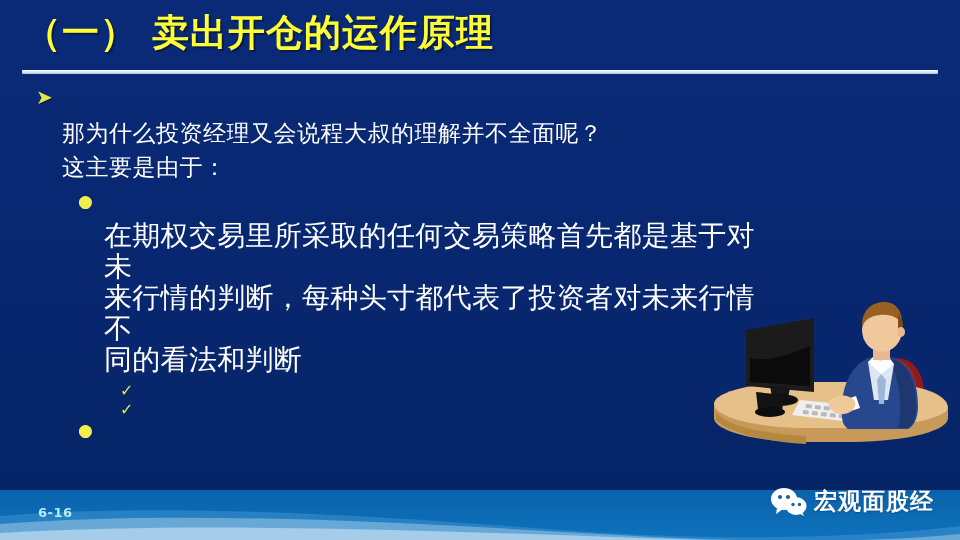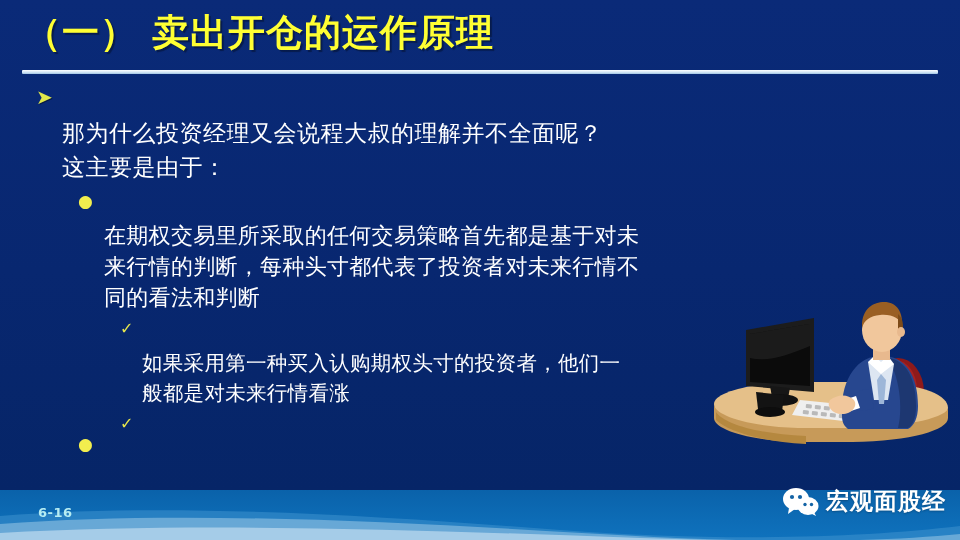--- a/index.html
+++ b/index.html
@@ -92,21 +92,21 @@
   }
   
   .lvl2 { padding-left: 78px; margin-top: 4px; }
   .lvl2 .bullet {
     width: 26px;
     font-size: 17px;
     color: #f2ee4e;
     transform: translateY(5px);
   }
   .lvl2 .txt {
-    font-size: 22px;
+    font-size: 28px;
     line-height: 31px;
     letter-spacing: 0.3px;
   }
   
   .lvl3 { padding-left: 120px; margin-top: 3px; }
   .lvl3 .bullet {
     width: 22px;
     font-size: 16px;
     color: #e8e84c;
     transform: translateY(5px);
@@ -122,21 +122,21 @@
     left: 38px;
     top: 505px;
     font-size: 13px;
     font-weight: bold;
     color: #b6ecf2;
     letter-spacing: 0.5px;
   }
   
   .watermark {
     position: absolute;
-    right: 14px;
+    right: 26px;
     top: 486px;
     display: flex;
     align-items: center;
     gap: 6px;
   }
   .wm-text {
     font-size: 23px;
     font-weight: bold;
     color: #ffffff;
     letter-spacing: 1px;
@@ -178,22 +178,20 @@
 
     <div class="row lvl2">
       <span class="bullet">●</span>
       <span class="txt">在期权交易里所采取的任何交易策略首先都是基于对未
 来行情的判断，每种头寸都代表了投资者对未来行情不
 同的看法和判断</span>
     </div>
 
     <div class="row lvl3">
       <span class="bullet">✓</span>
-      <span class="txt">如果采用第一种买入认购期权头寸的投资者，他们一
-般都是对未来行情看涨</span>
     </div>
 
     <div class="row lvl3">
       <span class="bullet">✓</span>
     </div>
 
     <div class="row lvl2">
       <span class="bullet">●</span>
     </div>
 

